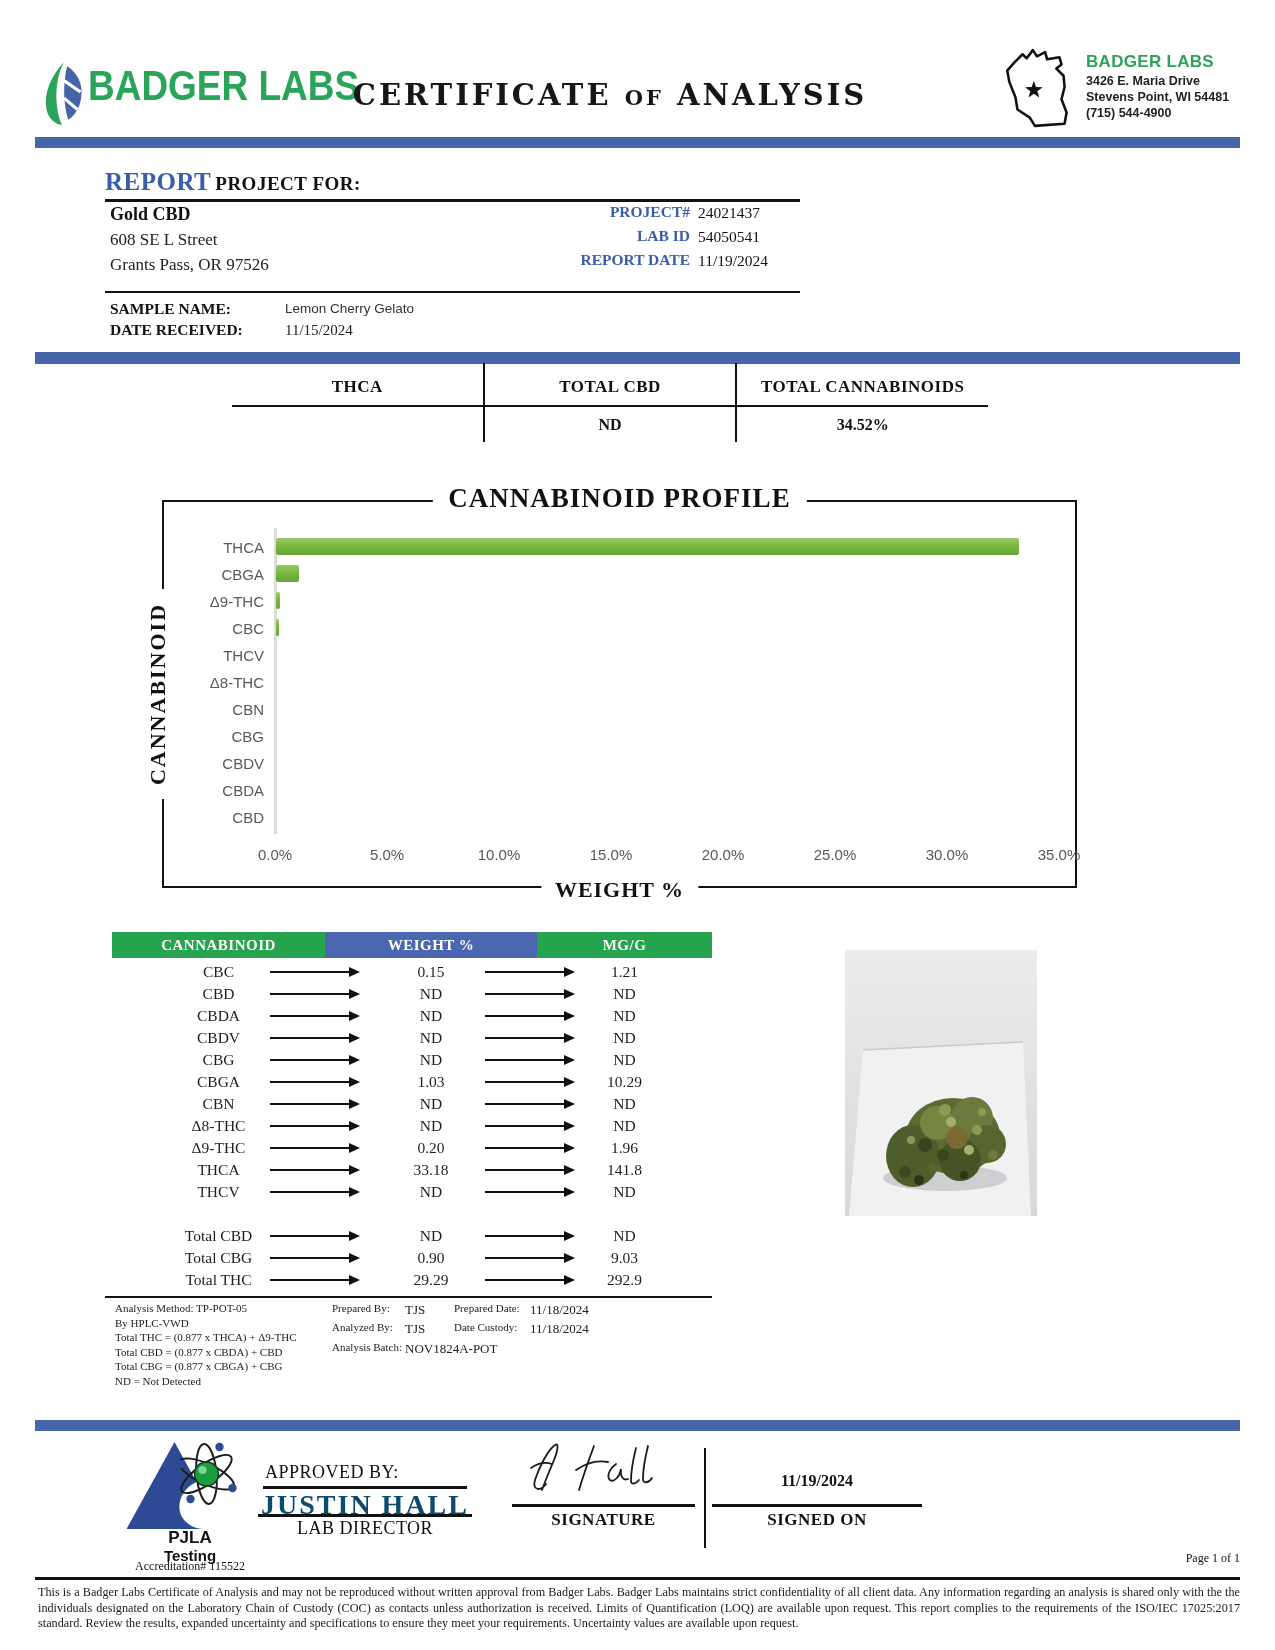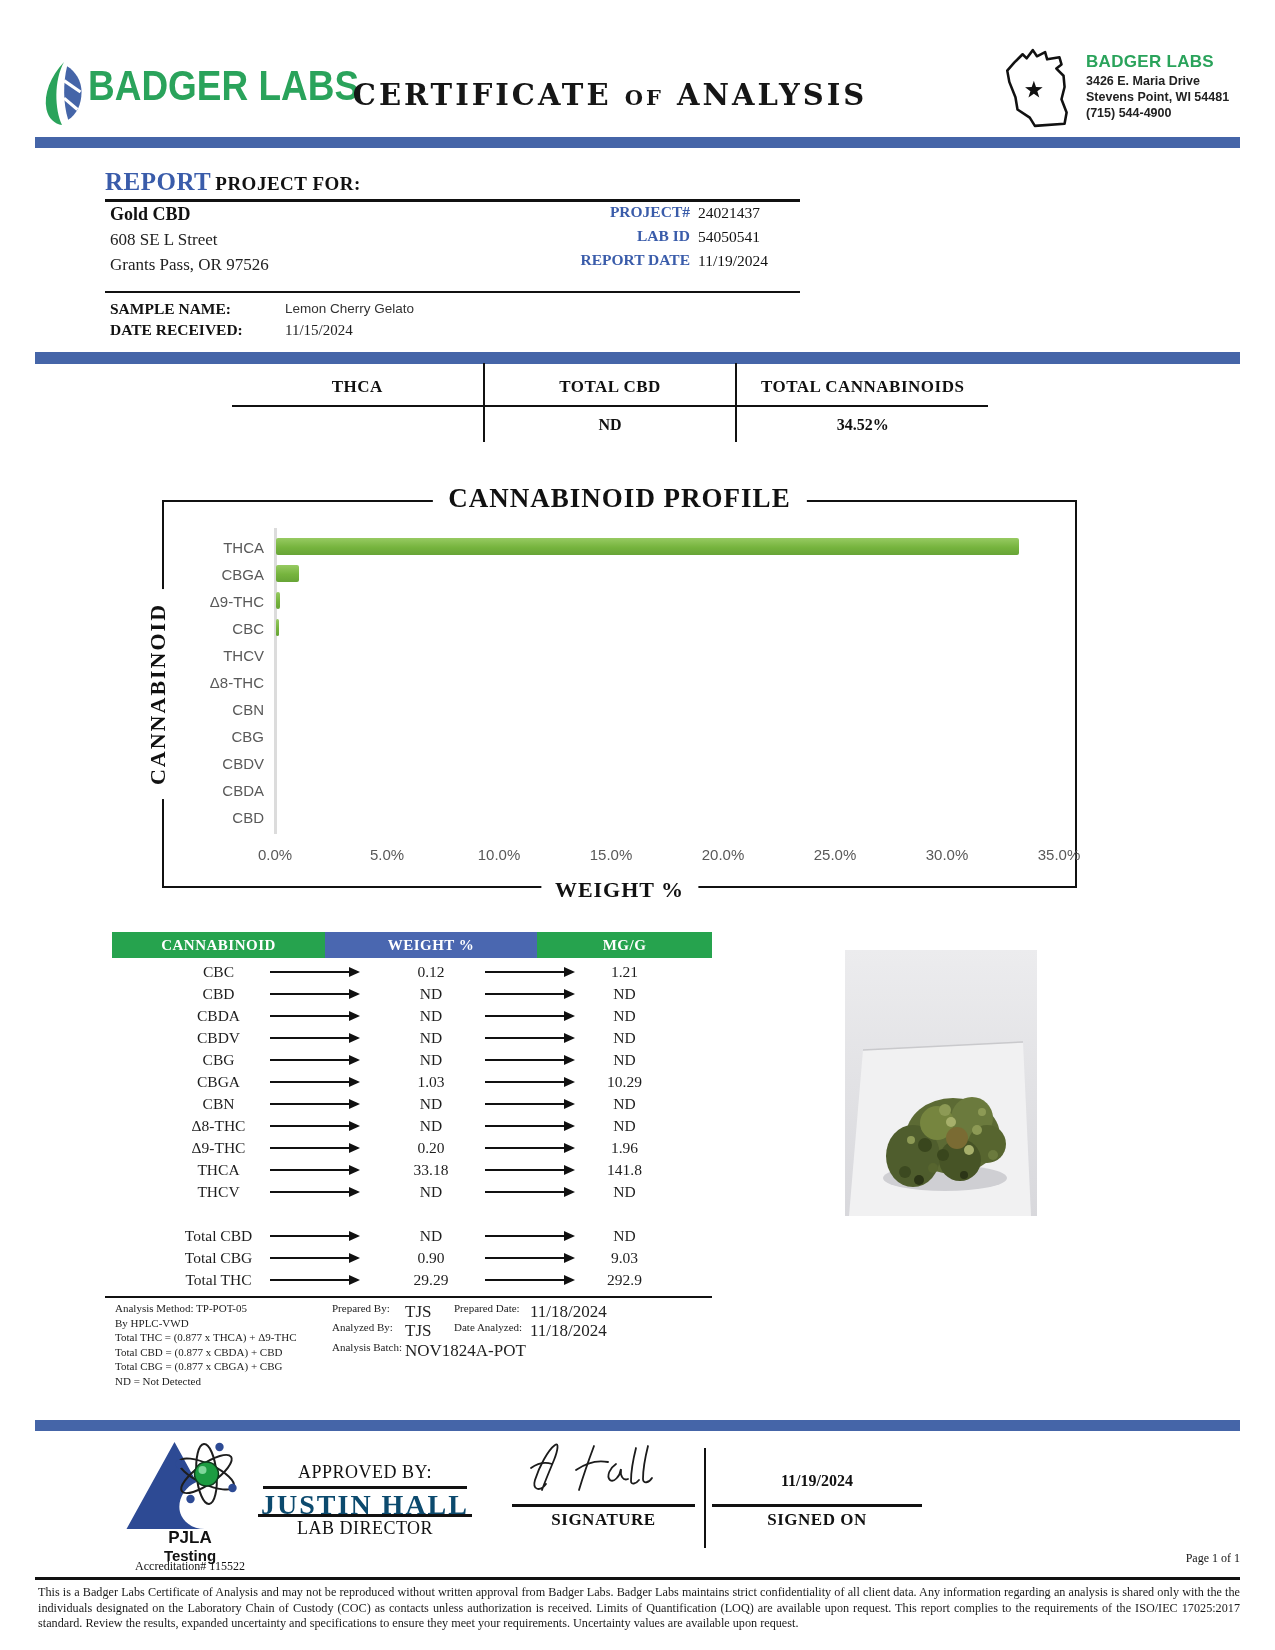--- a/index.html
+++ b/index.html
@@ -62,29 +62,29 @@
          font-weight:bold;font-size:15px;letter-spacing:.5px;}
   .res-g{background:#26a34e;}
   .res-b{background:#4a67b0;}
   .t-row{position:absolute;left:0;width:760px;height:20px;}
   .t-cell{position:absolute;text-align:center;font-size:15.5px;color:#1d1d1d;}
   .t-arrow{position:absolute;top:8px;height:2.2px;background:#111;}
   .t-arrow::after{content:'';position:absolute;right:-2px;top:-4.4px;width:0;height:0;
                   border-left:11px solid #111;border-top:5.5px solid transparent;border-bottom:5.5px solid transparent;}
   .fn-line{position:absolute;left:0;font-size:11px;color:#222;}
   .fn-label{position:absolute;font-size:11px;color:#222;}
-  .fn-value{position:absolute;font-size:17px;color:#222;}
+  .fn-value{position:absolute;font-size:13px;color:#222;}
 
   
   .pjla-name{position:absolute;left:130px;top:1528px;width:120px;text-align:center;
              font-family:"Liberation Sans",sans-serif;font-weight:bold;font-size:17px;}
   .pjla-testing{position:absolute;left:130px;top:1547px;width:120px;text-align:center;
                 font-family:"Liberation Sans",sans-serif;font-weight:bold;font-size:15px;}
   .pjla-accred{position:absolute;left:95px;top:1559px;width:190px;text-align:center;font-size:12px;}
-  .approved-label{position:absolute;left:265px;top:1462px;width:200px;text-align:center;font-size:18px;letter-spacing:.5px;}
+  .approved-label{position:absolute;left:265px;top:1462px;width:200px;font-size:18px;letter-spacing:.5px;}
   .approver-name{position:absolute;left:240px;top:1489px;width:250px;text-align:center;
                  font-size:28px;font-weight:600;letter-spacing:2px;color:#0c4a6e;}
   .approver-title{position:absolute;left:240px;top:1518px;width:250px;text-align:center;font-size:18px;letter-spacing:.5px;}
   .sig-label{position:absolute;top:1510px;text-align:center;font-weight:bold;font-size:17px;letter-spacing:.5px;}
   .signed-date{position:absolute;left:712px;top:1472px;width:210px;text-align:center;font-weight:bold;font-size:16px;}
   .page-num{position:absolute;left:1040px;top:1551px;width:200px;text-align:right;font-size:12px;}
   .disclaimer{position:absolute;left:38px;top:1585px;width:1202px;font-size:12.2px;line-height:15.7px;
               color:#1a1a1a;text-align:justify;}
 </style>
 </head>
@@ -214,21 +214,21 @@
       </div>
     <div class="chart-xlab">WEIGHT %</div>
   </div>
 
   <div class="res-h res-g" style="left:112px;width:213px;">CANNABINOID</div>
   <div class="res-h res-b" style="left:325px;width:212px;">WEIGHT %</div>
   <div class="res-h res-g" style="left:537px;width:175px;">MG/G</div>
   <div id="results-rows">
       <div class="t-row" style="top: 963px;">
         <span class="t-cell" style="left: 112px; width: 213px;">CBC</span>
-        <span class="t-cell" style="left: 325px; width: 212px;">0.12</span>
+        <span class="t-cell" style="left: 325px; width: 212px;">0.15</span>
         <span class="t-cell" style="left: 537px; width: 175px;">1.21</span>
         <span class="t-arrow" style="left: 270px; width: 88px;"></span>
         <span class="t-arrow" style="left: 485px; width: 88px;"></span>
       </div>
       <div class="t-row" style="top: 985px;">
         <span class="t-cell" style="left: 112px; width: 213px;">CBD</span>
         <span class="t-cell" style="left: 325px; width: 212px;">ND</span>
         <span class="t-cell" style="left: 537px; width: 175px;">ND</span>
         <span class="t-arrow" style="left: 270px; width: 88px;"></span>
         <span class="t-arrow" style="left: 485px; width: 88px;"></span>
@@ -327,21 +327,21 @@
       <div class="fn-line" style="top: 44px;">Total CBD = (0.877 x  CBDA) + CBD</div>
       <div class="fn-line" style="top: 58px;">Total CBG = (0.877 x  CBGA) + CBG</div>
       <div class="fn-line" style="top: 73px;">ND = Not Detected</div>
     </div>
   <div class="fn-label" style="left:332px;top:1302px;">Prepared By:</div>
   <div class="fn-value" style="left:405px;top:1302px;">TJS</div>
   <div class="fn-label" style="left:454px;top:1302px;">Prepared Date:</div>
   <div class="fn-value" style="left:530px;top:1302px;">11/18/2024</div>
   <div class="fn-label" style="left:332px;top:1321px;">Analyzed By:</div>
   <div class="fn-value" style="left:405px;top:1321px;">TJS</div>
-  <div class="fn-label" style="left:454px;top:1321px;">Date Analyzed:</div>
+  <div class="fn-label" style="left:454px;top:1321px;">Date Custody:</div>
   <div class="fn-value" style="left:530px;top:1321px;">11/18/2024</div>
   <div class="fn-label" style="left:332px;top:1341px;">Analysis Batch:</div>
   <div class="fn-value" style="left:405px;top:1341px;">NOV1824A-POT</div>
 
   <svg class="abs" style="left:845px;top:950px;" width="192" height="266" viewBox="0 0 192 266">
     <defs>
       <linearGradient id="phbg" x1="0" y1="0" x2="0" y2="1">
         <stop offset="0" stop-color="#ececee"></stop>
           <stop offset="1" stop-color="#d8d8dc"></stop>
       </linearGradient>

